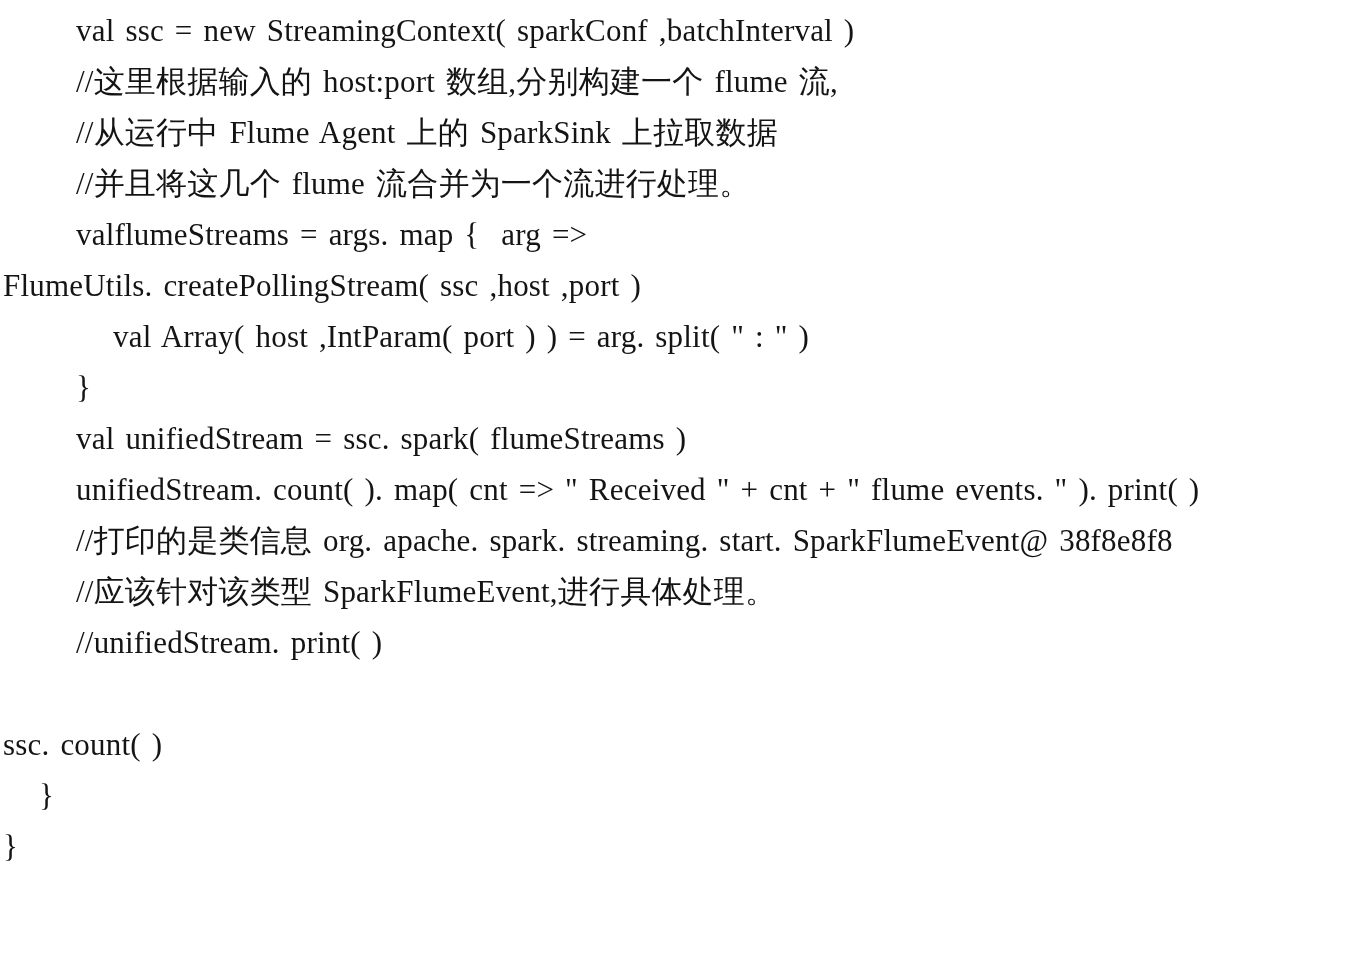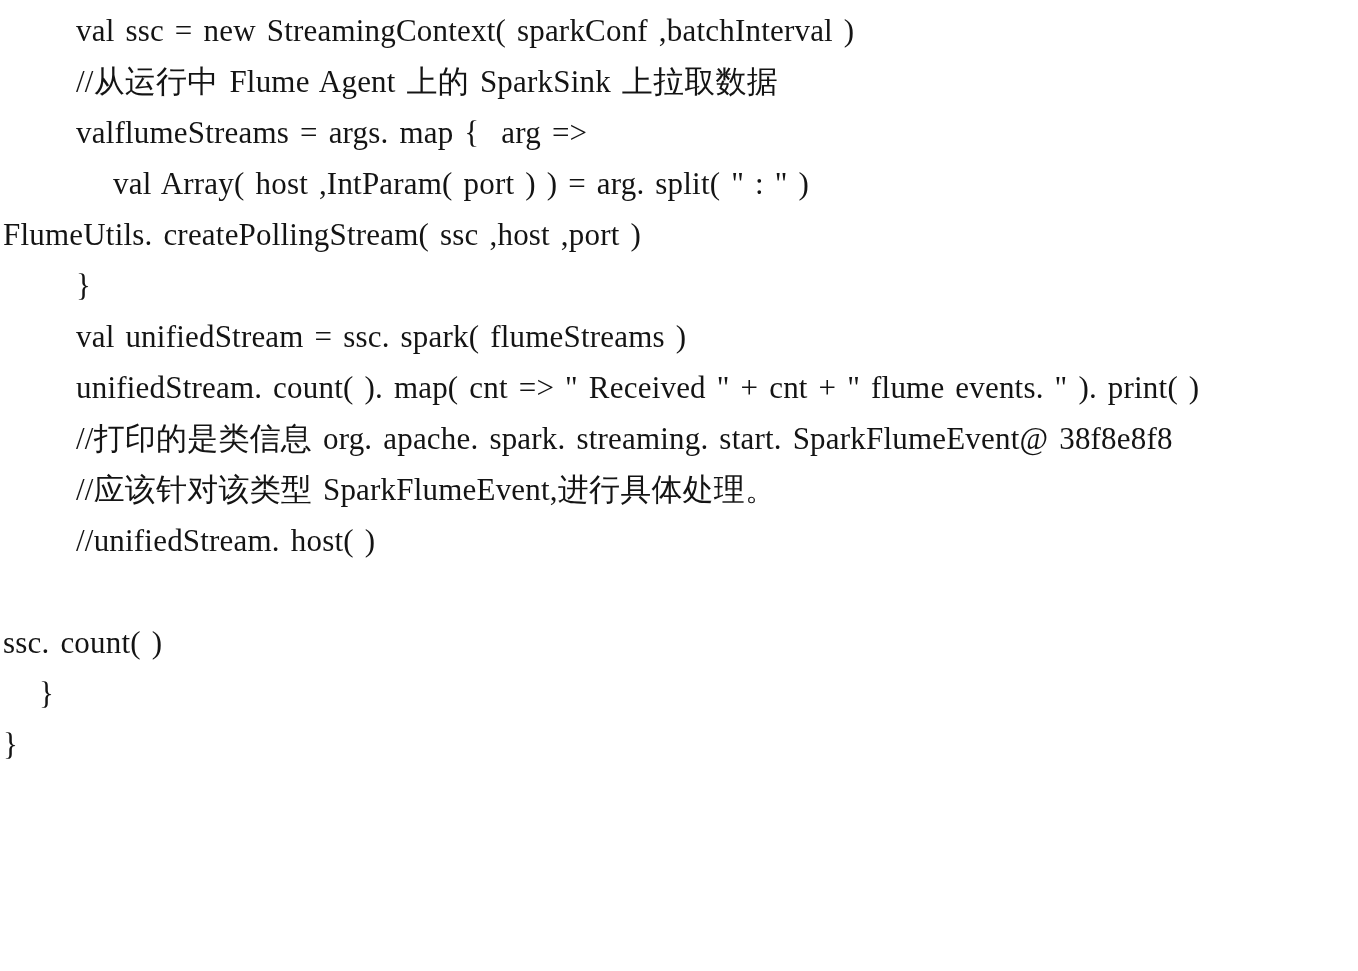--- a/index.html
+++ b/index.html
@@ -30,28 +30,30 @@
   .i1 { padding-left: 76px; }
   .i2 { padding-left: 113px; }
   .ih { padding-left: 39px; }
 </style>
 </head>
 <body>
 
 <div class="page">
   <div>
     <div class="ln i1">val ssc = new StreamingContext( sparkConf ,batchInterval )</div>
+    <div class="ln i1">//这里根据输入的 host:port 数组,分别构建一个 flume 流,</div>
     <div class="ln i1">//从运行中 Flume Agent 上的 SparkSink 上拉取数据</div>
+    <div class="ln i1">//并且将这几个 flume 流合并为一个流进行处理。</div>
     <div class="ln i1">valflumeStreams = args. map {  arg =&gt;</div>
+    <div class="ln i0">FlumeUtils. createPollingStream( ssc ,host ,port )</div>
     <div class="ln i2">val Array( host ,IntParam( port ) ) = arg. split( " : " )</div>
-    <div class="ln i0">FlumeUtils. createPollingStream( ssc ,host ,port )</div>
     <div class="ln i1">}</div>
     <div class="ln i1">val unifiedStream = ssc. spark( flumeStreams )</div>
     <div class="ln i1">unifiedStream. count( ). map( cnt =&gt; " Received " + cnt + " flume events. " ). print( )</div>
     <div class="ln i1">//打印的是类信息 org. apache. spark. streaming. start. SparkFlumeEvent@ 38f8e8f8</div>
     <div class="ln i1">//应该针对该类型 SparkFlumeEvent,进行具体处理。</div>
-    <div class="ln i1">//unifiedStream. host( )</div>
+    <div class="ln i1">//unifiedStream. print( )</div>
     <div class="ln i0"></div>
     <div class="ln i0">ssc. count( )</div>
     <div class="ln ih">}</div>
     <div class="ln i0">}</div>
   </div>
 </div>
 
 </body></html>

